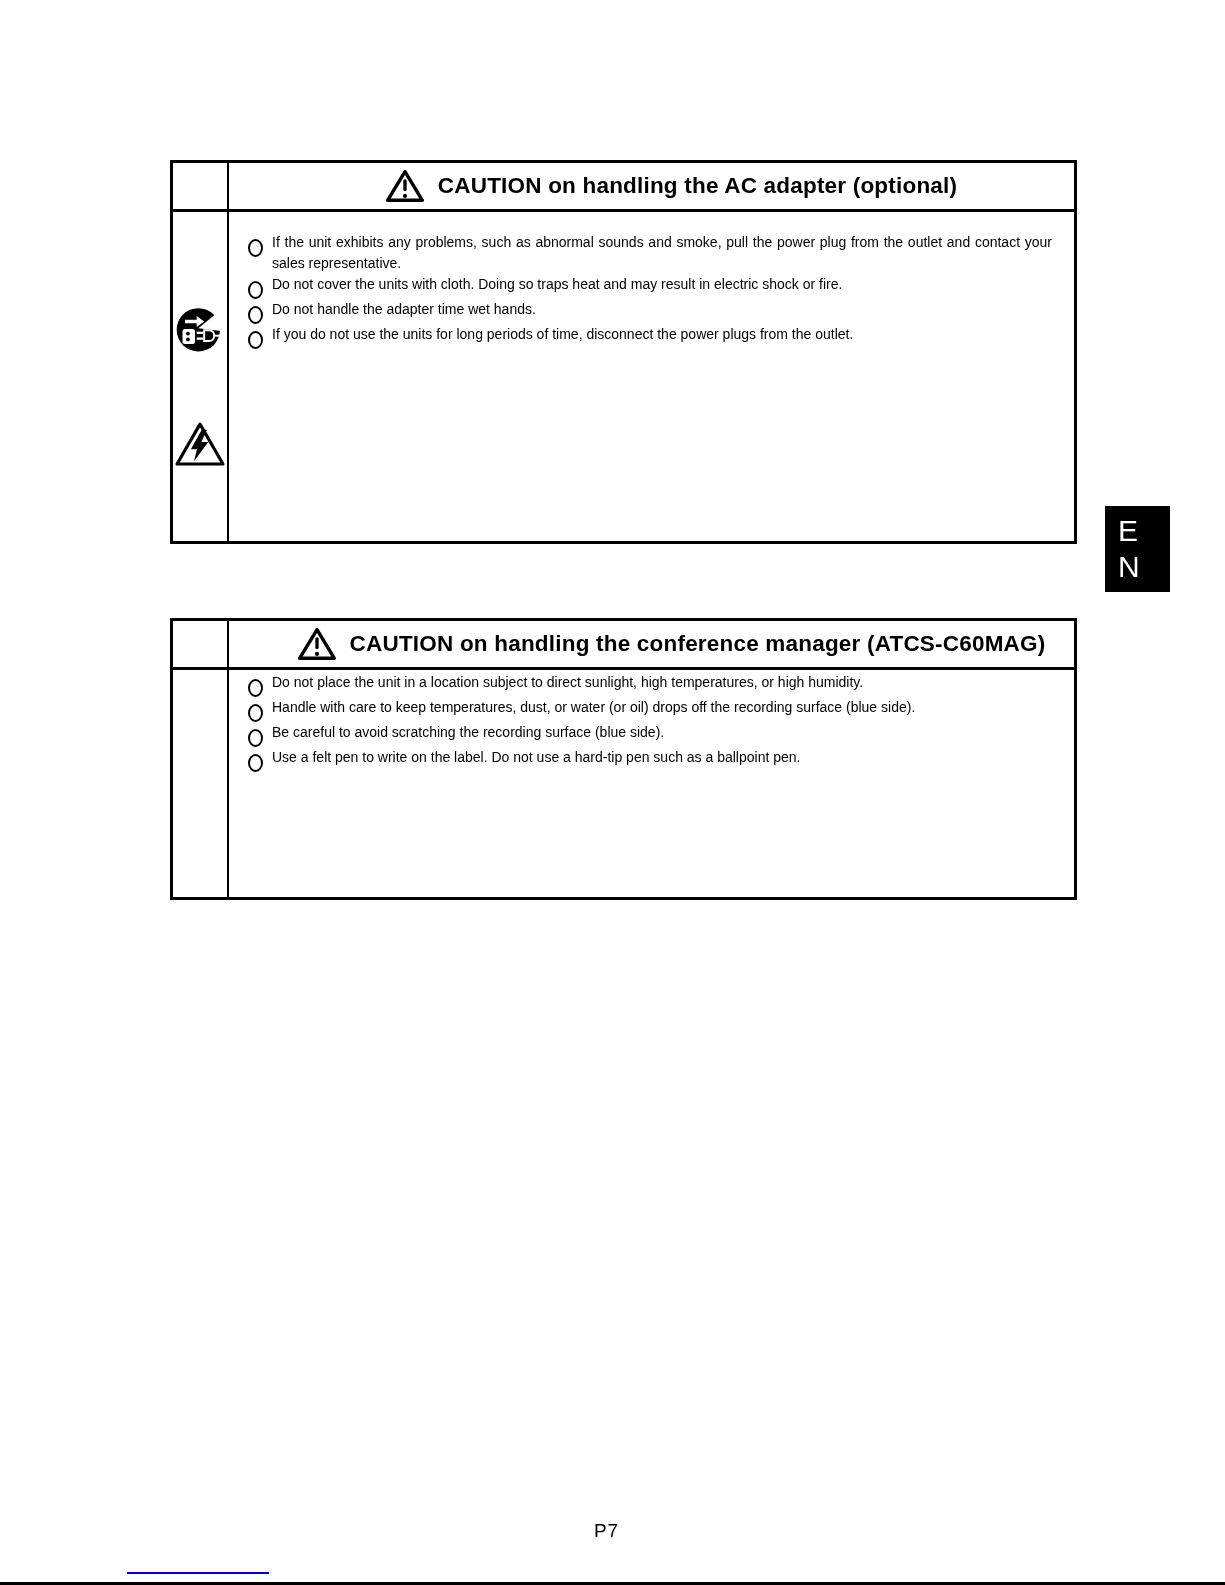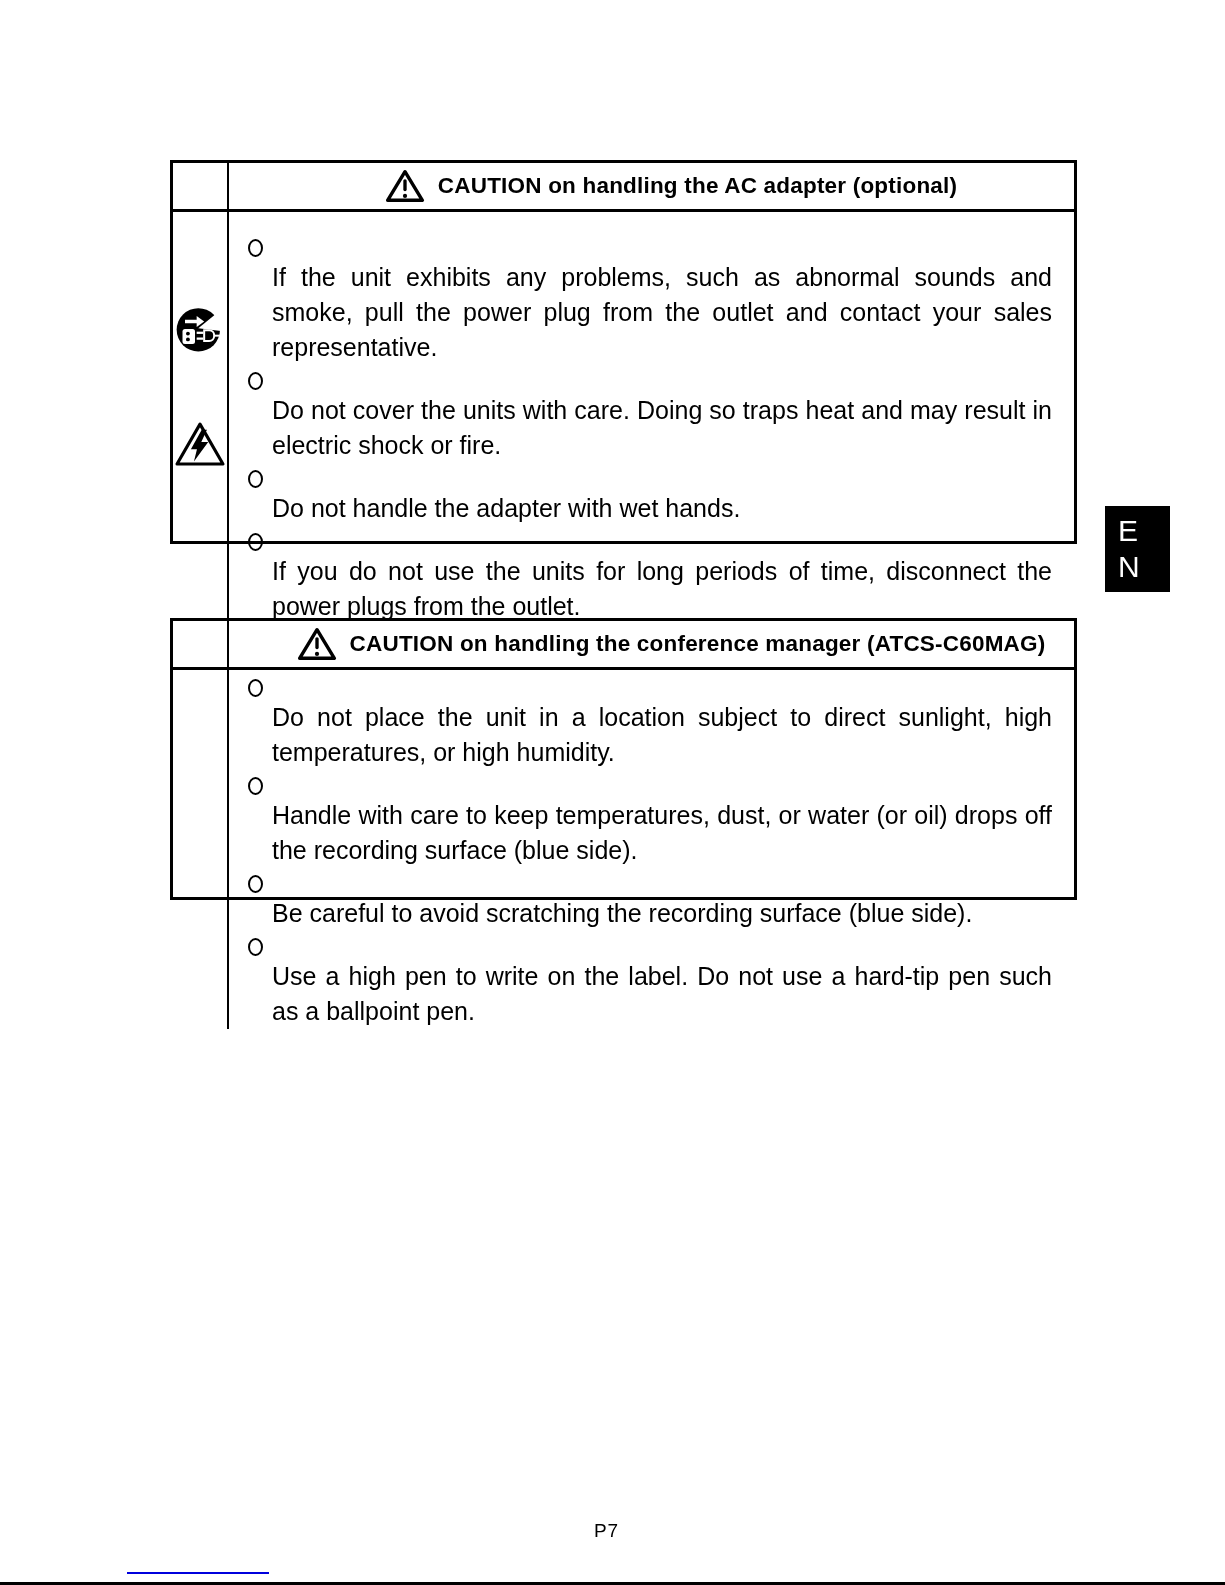--- a/index.html
+++ b/index.html
@@ -76,24 +76,23 @@
   .bullet .marker{
     flex:0 0 auto;
     width:15px;height:18px;
     border:2.4px solid #000;
     border-radius:50%;
     box-sizing:border-box;
     margin:7px 9px 0 0;
   }
   .bullet .btext{
     flex:1;
-    font-size:25px;
-    line-height:35px;
+    font-size:14px;
+    line-height:21px;
     text-align:justify;
-    margin-top:28px;
   }
   .warn-tri{flex:0 0 auto;display:block;}
   .sideicon{position:absolute;left:50%;transform:translateX(-50%);}
   #unplug-icon{top:92px;}
   #shock-icon{top:208px;}
   #en-tab{
     position:absolute;
     left:1105px;top:506px;
     width:65px;height:86px;
     background:#000;
@@ -165,25 +164,25 @@
           <polygon points="32,11 19.5,33.5 26.5,33.5 23,47.5 39.5,25 31.5,25 38,11" fill="#000"></polygon>
         </svg>
       </div>
       <div class="text-cell">
         <div class="bullet">
           <span class="marker"></span>
           <span class="btext">If the unit exhibits any problems, such as abnormal sounds and smoke, pull the power plug from the outlet and contact your sales representative.</span>
         </div>
         <div class="bullet">
           <span class="marker"></span>
-          <span class="btext">Do not cover the units with care. Doing so traps heat and may result in electric shock or fire.</span>
-        </div>
-        <div class="bullet">
-          <span class="marker"></span>
-          <span class="btext">Do not handle the adapter with wet hands.</span>
+          <span class="btext">Do not cover the units with cloth. Doing so traps heat and may result in electric shock or fire.</span>
+        </div>
+        <div class="bullet">
+          <span class="marker"></span>
+          <span class="btext">Do not handle the adapter time wet hands.</span>
         </div>
         <div class="bullet">
           <span class="marker"></span>
           <span class="btext">If you do not use the units for long periods of time, disconnect the power plugs from the outlet.</span>
         </div>
       </div>
     </div>
   </div>
 
   <div id="en-tab">
@@ -213,21 +212,21 @@
         <div class="bullet">
           <span class="marker"></span>
           <span class="btext">Handle with care to keep temperatures, dust, or water (or oil) drops off the recording surface (blue side).</span>
         </div>
         <div class="bullet">
           <span class="marker"></span>
           <span class="btext">Be careful to avoid scratching the recording surface (blue side).</span>
         </div>
         <div class="bullet">
           <span class="marker"></span>
-          <span class="btext">Use a high pen to write on the label. Do not use a hard-tip pen such as a ballpoint pen.</span>
+          <span class="btext">Use a felt pen to write on the label. Do not use a hard-tip pen such as a ballpoint pen.</span>
         </div>
       </div>
     </div>
   </div>
 
   <div id="page-number">P7</div>
   <div id="footer-link-line"></div>
   <div id="bottom-edge-line"></div>
 
 </div>

